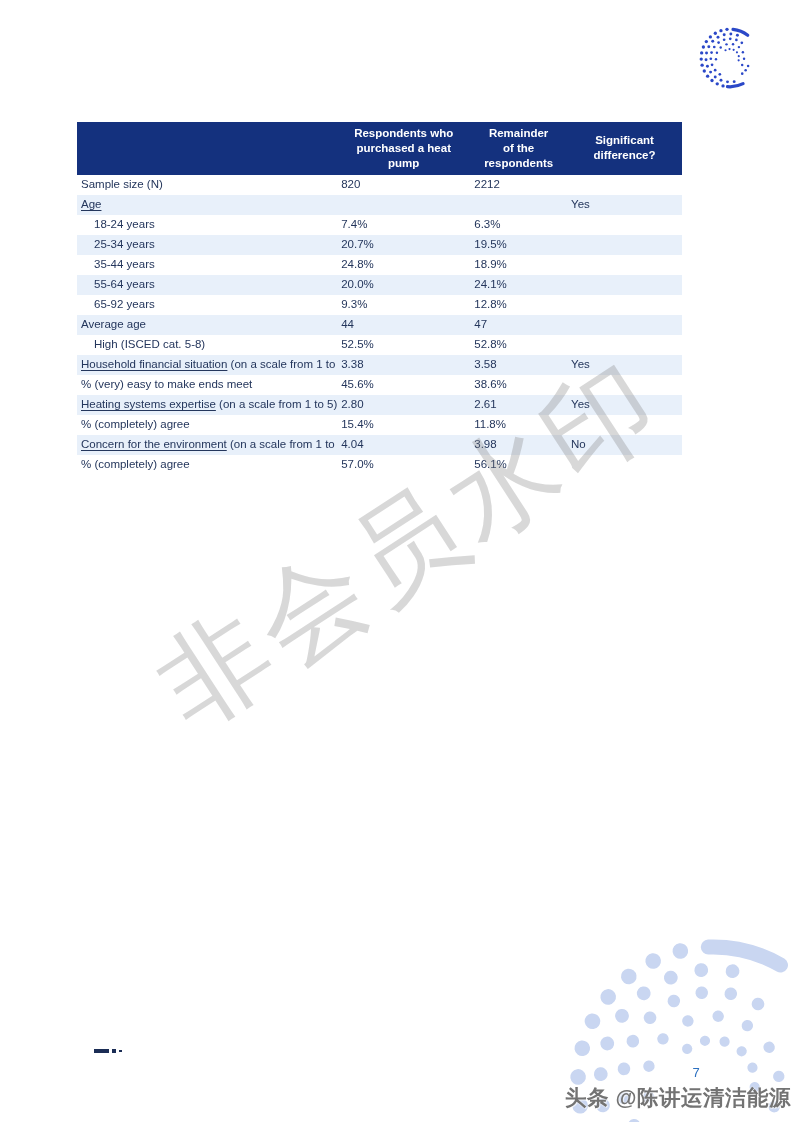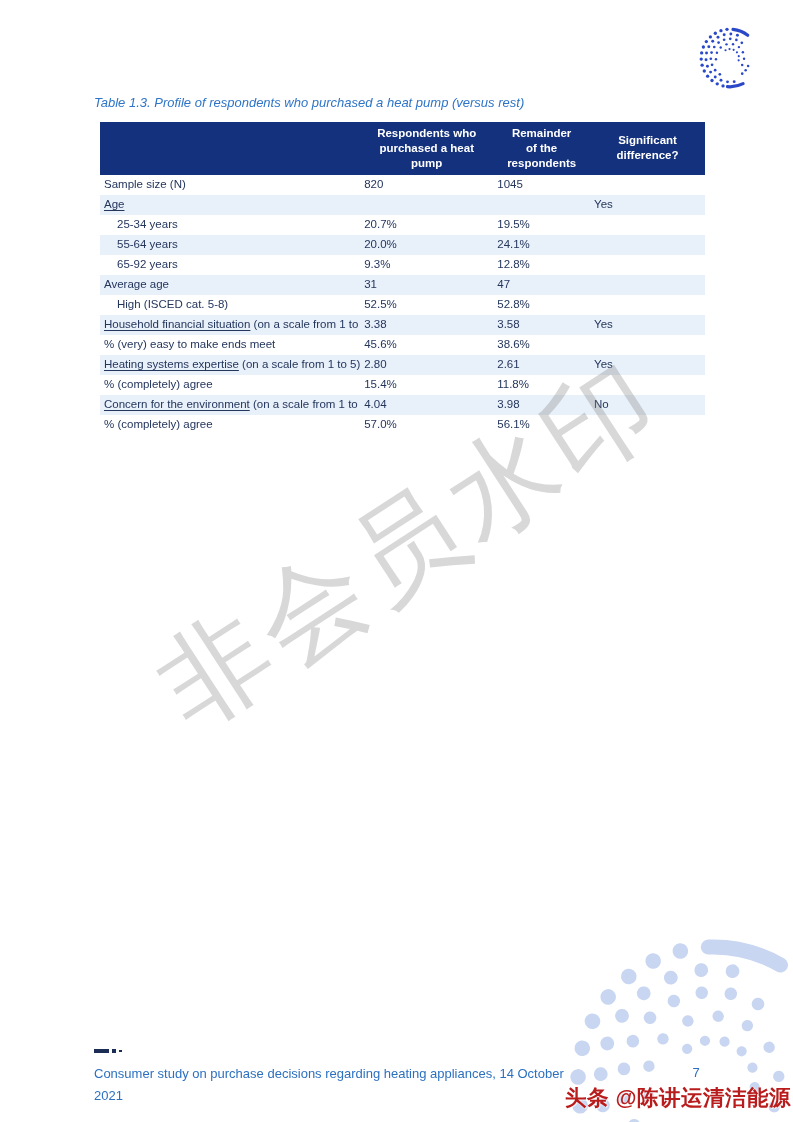--- a/index.html
+++ b/index.html
@@ -11,21 +11,21 @@
   
   .logo-top{ position:absolute; top:26px; right:31px; width:64px; height:64px; }
 
   
   .caption{
     position:absolute; left:94px; top:95px; width:620px;
     font-size:13px; font-style:italic; color:#2e74c8;
   }
 
   
-  .tbl-wrap{ position:absolute; left:100px; top:122px; width:605px; }
+  .tbl-wrap{ position:absolute; left:77px; top:122px; width:605px; }
   table.tbl{ border-collapse:collapse; width:605px; table-layout:fixed; }
   table.tbl th{
     background:#14317e; color:#ffffff; font-size:11.5px; font-weight:bold;
     text-align:center; vertical-align:middle; padding:4px 12px; height:42px; line-height:1.3;
   }
   table.tbl td{
     font-size:11.5px; color:#24365c; padding:2px 4px; height:16px;
     vertical-align:middle; line-height:1.1; white-space:nowrap; overflow:hidden;
   }
   table.tbl tbody tr{ height:20px; }
@@ -58,21 +58,21 @@
     position:absolute; left:686px; top:1065px; width:20px; text-align:center;
     font-size:13px; color:#2c70c0;
   }
 
   
   .deco-bottom{ position:absolute; right:-70px; bottom:-110px; width:300px; height:300px; transform:rotate(-8deg); }
 
   
   .wm-bottom{
     position:absolute; right:2px; top:1083px; white-space:nowrap;
-    font-size:21.5px; font-weight:700; letter-spacing:0.5px; color:#b91c1c;
+    font-size:21.5px; font-weight:700; letter-spacing:0.5px; color:#737373;
     text-shadow:0 0 2px rgba(255,255,255,.9), 1px 1px 0 rgba(255,255,255,.6);
     z-index:6;
   }
 </style>
 </head>
 <body>
 
 <div class="page">
 
   <svg class="logo-top" viewBox="0 0 100 100" aria-hidden="true">
@@ -130,21 +130,20 @@
       <circle cx="63.69406641027328" cy="47.08923632855137" r="1.7" fill="#2b48c8"></circle>
       <circle cx="60.880043460397594" cy="41.18951452530228" r="1.7" fill="#2b48c8"></circle>
       <circle cx="55.694313003061204" cy="37.21036359300359" r="1.7" fill="#2b48c8"></circle>
       <circle cx="49.26729661259879" cy="36.01918651343597" r="1.7" fill="#2b48c8"></circle>
       <circle cx="43" cy="37.875644347017854" r="1.7" fill="#2b48c8"></circle>
       <circle cx="69.08550573509541" cy="74.42833336180838" r="2" fill="#2b48c8"></circle>
       <circle cx="74.42833336180838" cy="69.08550573509541" r="2" fill="#2b48c8"></circle>
       <circle cx="78.31990918692063" cy="62.6088359353498" r="2" fill="#2b48c8"></circle>
     </svg>
 
-  <div class="caption">Table 1.3. Profile of respondents who purchased a heat pump (versus rest)</div>
 
   <div class="tbl-wrap">
     <table class="tbl">
       <colgroup>
         <col style="width:43%">
           <col style="width:22%">
           <col style="width:16%">
           <col style="width:19%">
       </colgroup>
       <thead>
@@ -152,50 +151,62 @@
           <th></th>
           <th>Respondents who purchased a heat pump</th>
           <th>Remainder of the respondents</th>
           <th>Significant difference?</th>
         </tr>
       </thead>
       <tbody>
           <tr>
             <td class="c-label"><span>Sample size (N)</span></td>
             <td class="num">820</td>
-            <td class="num">1045</td>
+            <td class="num">2212</td>
             <td class="num"></td>
           </tr>
           <tr>
             <td class="c-label"><span class="u">Age</span></td>
             <td class="num"></td>
             <td class="num"></td>
             <td class="num">Yes</td>
+          </tr>
+          <tr>
+            <td class="c-label indent"><span>18-24 years</span></td>
+            <td class="num">7.4%</td>
+            <td class="num">6.3%</td>
+            <td class="num"></td>
           </tr>
           <tr>
             <td class="c-label indent"><span>25-34 years</span></td>
             <td class="num">20.7%</td>
             <td class="num">19.5%</td>
             <td class="num"></td>
           </tr>
           <tr>
+            <td class="c-label indent"><span>35-44 years</span></td>
+            <td class="num">24.8%</td>
+            <td class="num">18.9%</td>
+            <td class="num"></td>
+          </tr>
+          <tr>
             <td class="c-label indent"><span>55-64 years</span></td>
             <td class="num">20.0%</td>
             <td class="num">24.1%</td>
             <td class="num"></td>
           </tr>
           <tr>
             <td class="c-label indent"><span>65-92 years</span></td>
             <td class="num">9.3%</td>
             <td class="num">12.8%</td>
             <td class="num"></td>
           </tr>
           <tr>
             <td class="c-label"><span>Average age</span></td>
-            <td class="num">31</td>
+            <td class="num">44</td>
             <td class="num">47</td>
             <td class="num"></td>
           </tr>
           <tr>
             <td class="c-label indent"><span>High (ISCED cat. 5-8)</span></td>
             <td class="num">52.5%</td>
             <td class="num">52.8%</td>
             <td class="num"></td>
           </tr>
           <tr>
@@ -300,18 +311,17 @@
       <circle cx="69.08550573509541" cy="74.42833336180838" r="2" fill="#c9d6f1"></circle>
       <circle cx="74.42833336180838" cy="69.08550573509541" r="2" fill="#c9d6f1"></circle>
       <circle cx="78.31990918692063" cy="62.6088359353498" r="2" fill="#c9d6f1"></circle>
     </svg>
 
   <div class="footer-mark">
     <span class="bar"></span>
     <span class="sq"></span>
     <span class="dot"></span>
   </div>
-  <div class="footer-text">Consumer study on purchase decisions regarding heating appliances, 14 October 2021</div>
   <div class="page-number">7</div>
 
   <div class="wm-bottom">头条 @陈讲运清洁能源</div>
 
 </div>
 
 </body></html>

